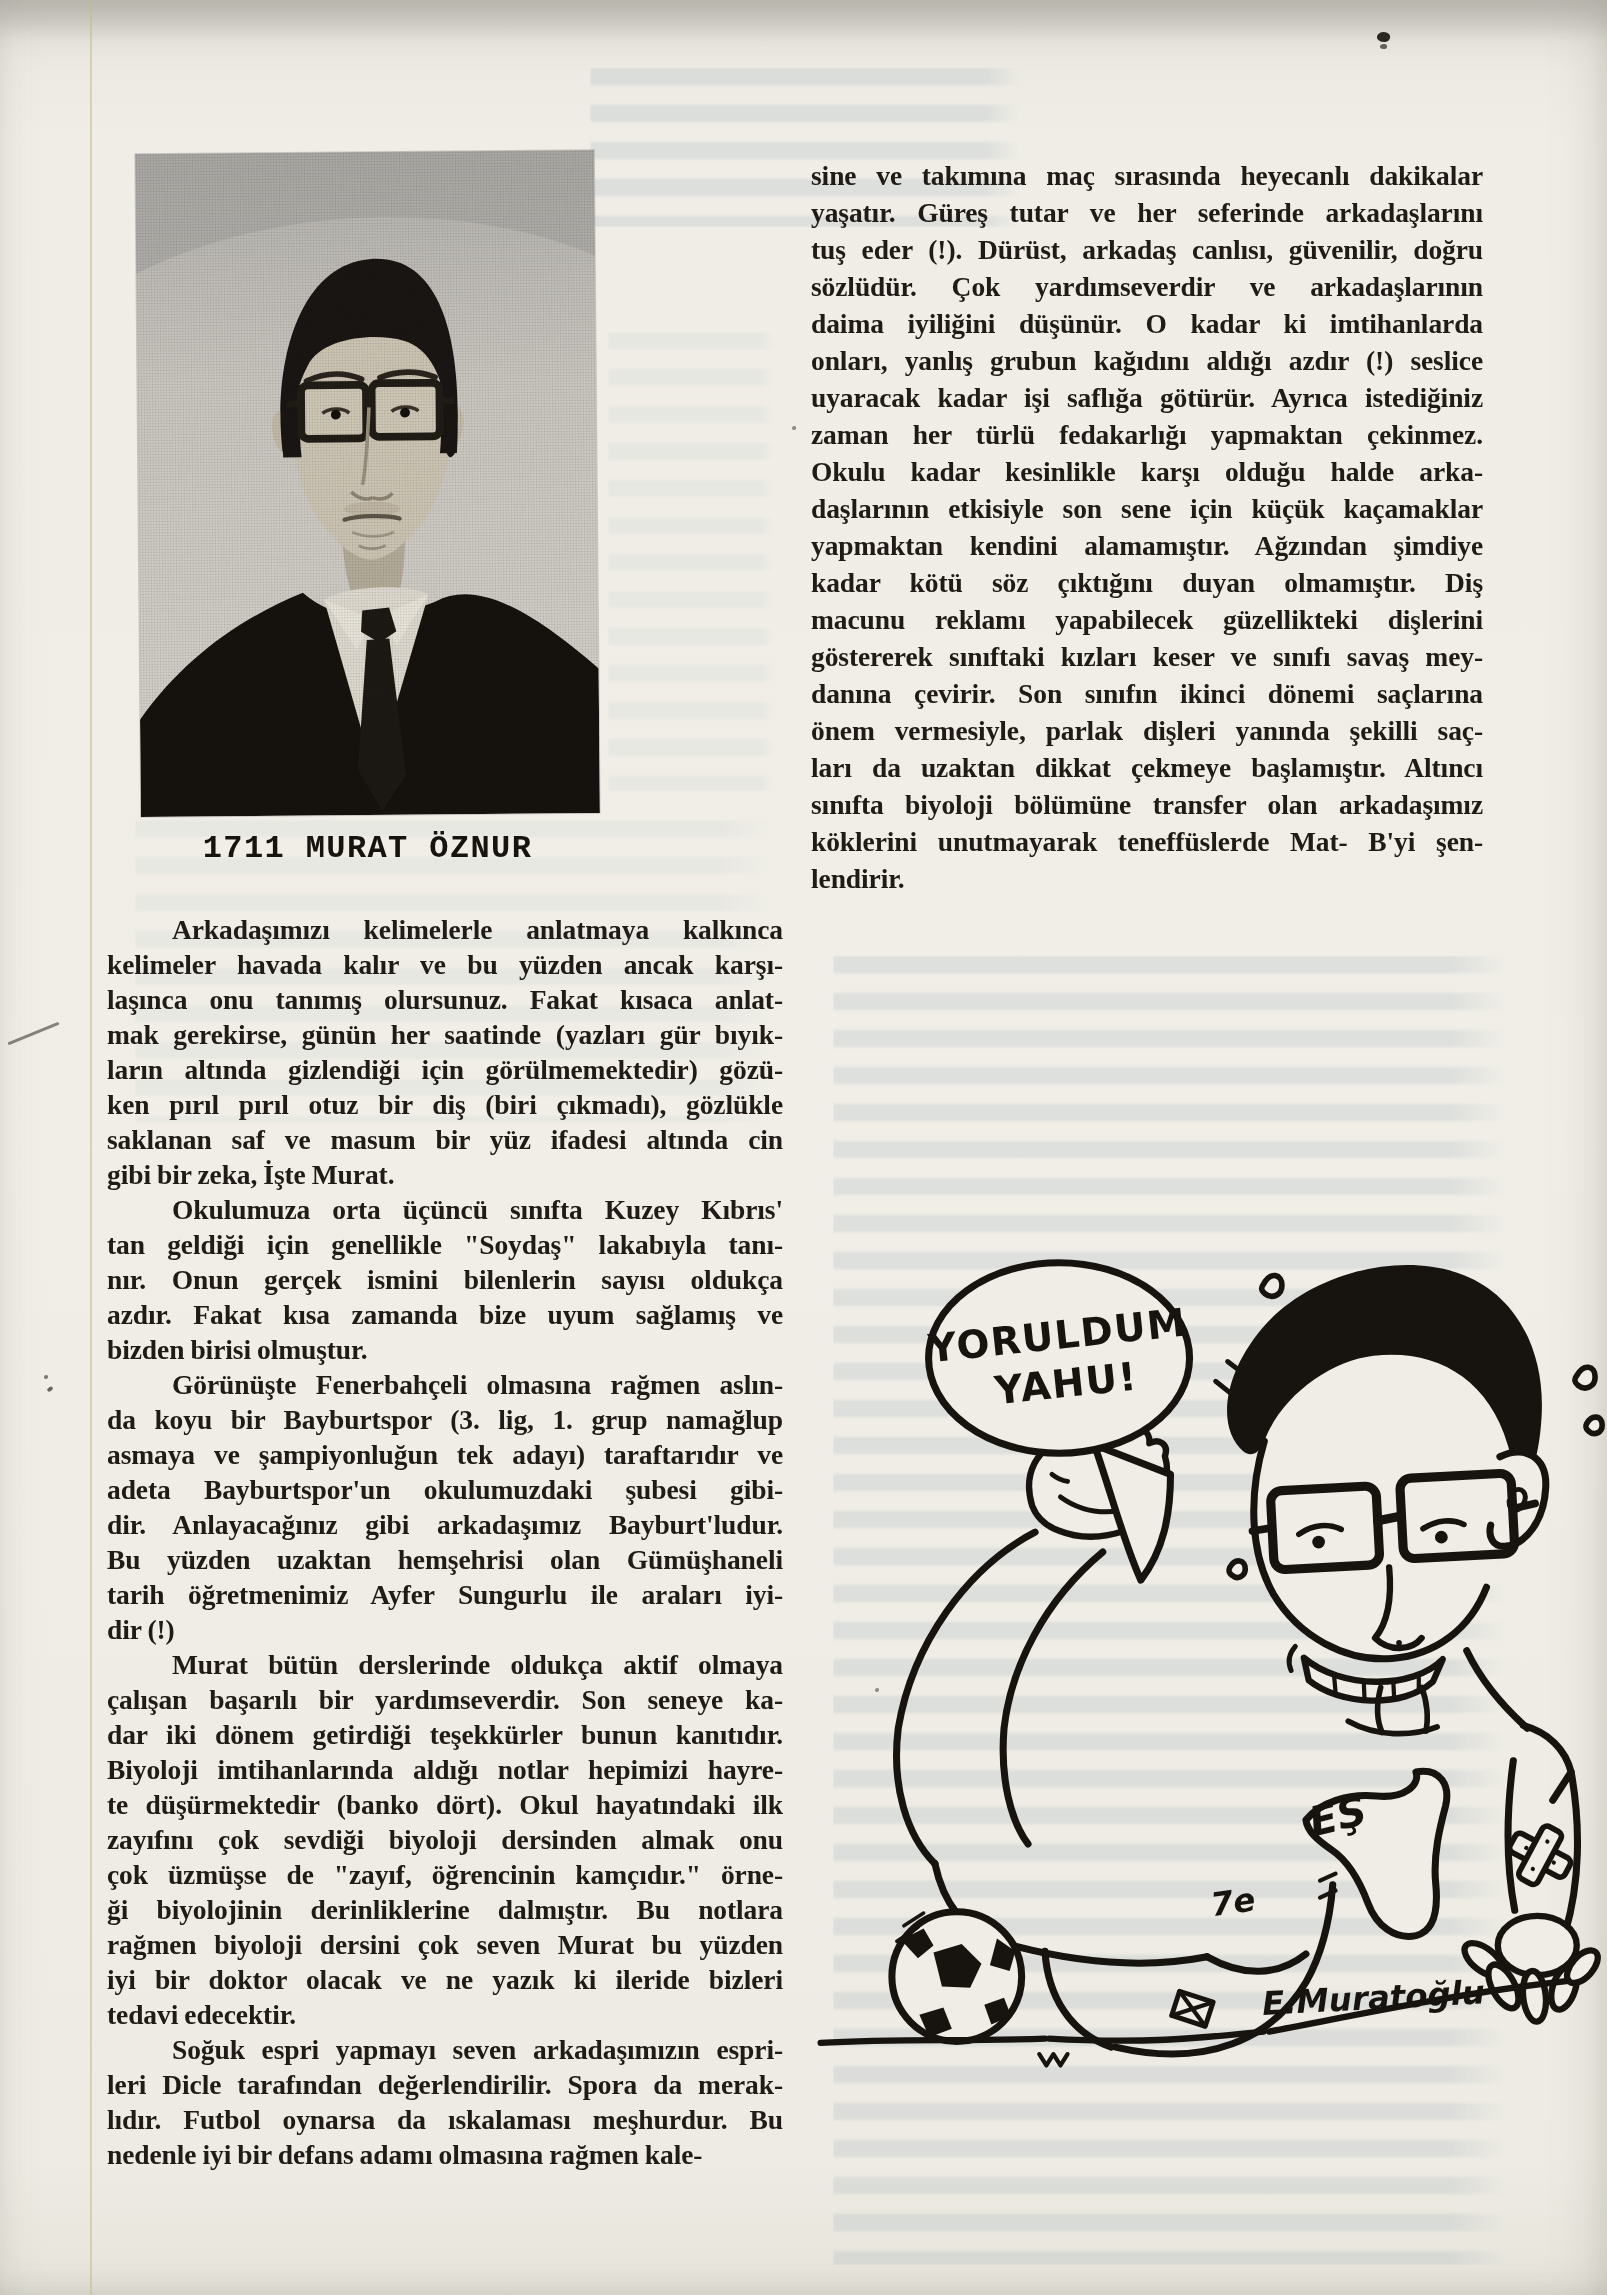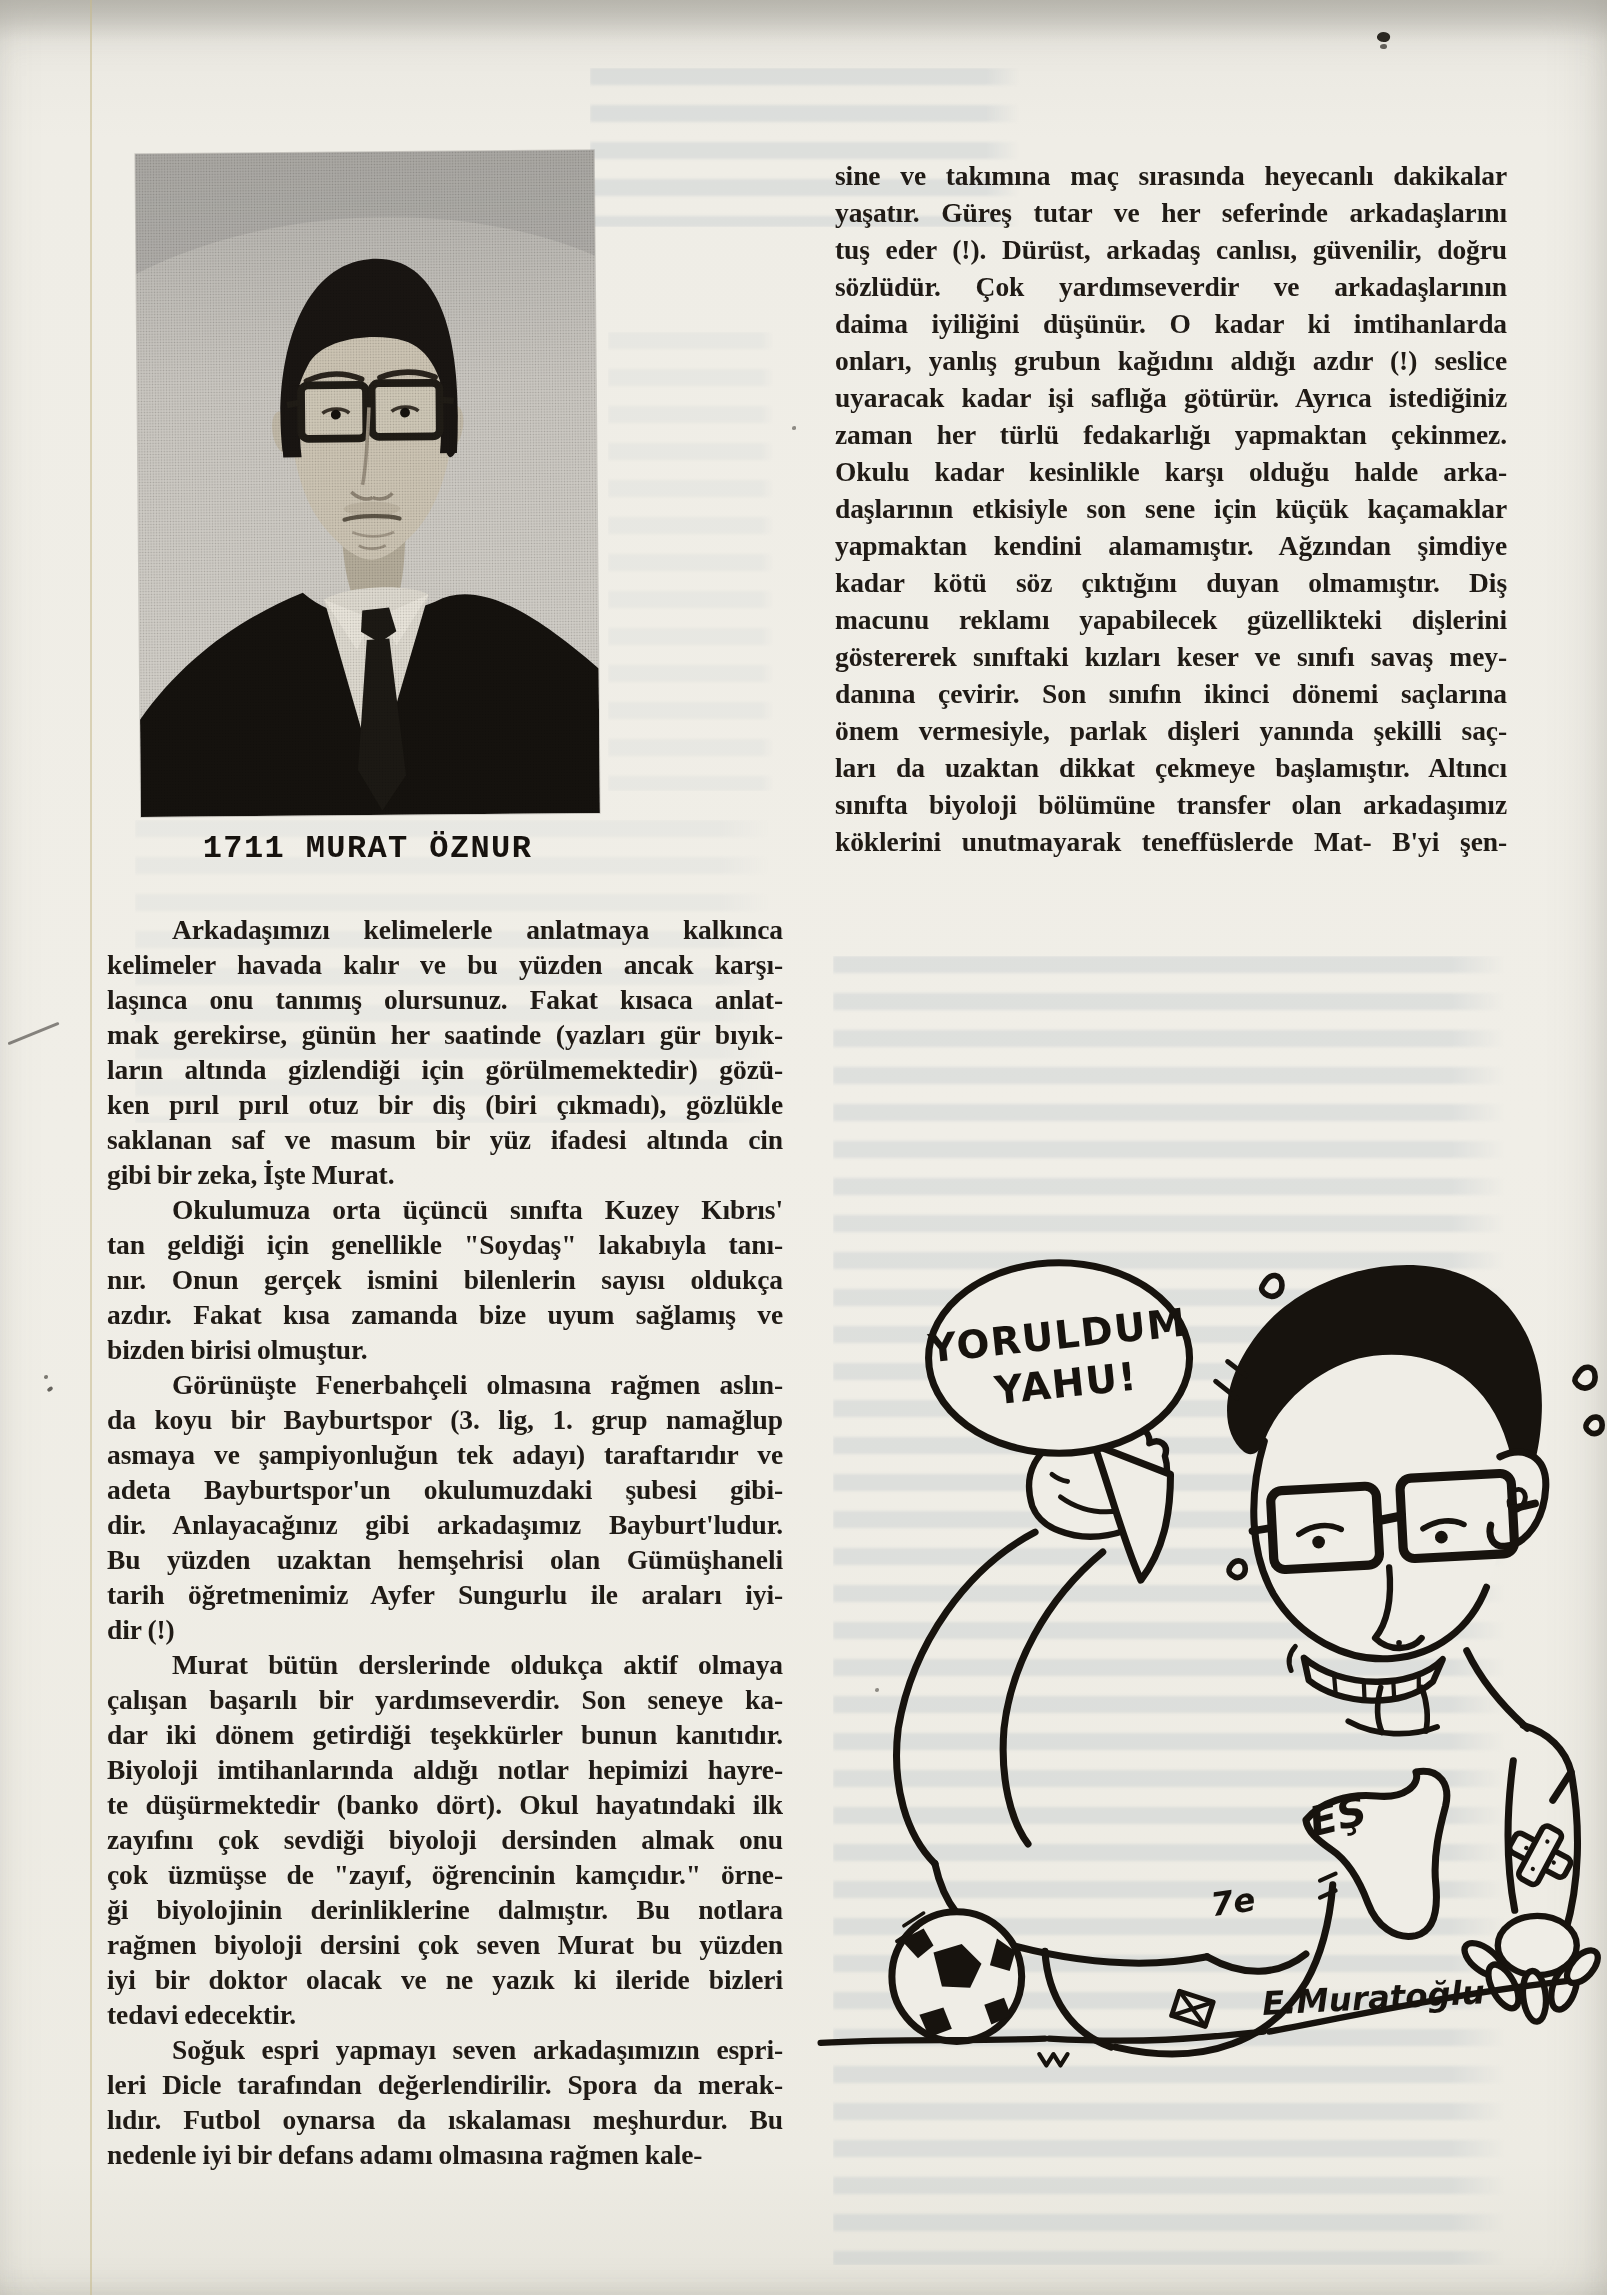--- a/index.html
+++ b/index.html
@@ -33,21 +33,21 @@
   .halftone{position:absolute;inset:0;
     background-image:radial-gradient(rgba(25,22,18,.20) 0.7px, transparent 1px);
     background-size:2.8px 2.8px;mix-blend-mode:multiply;pointer-events:none;}
   
   .caption{position:absolute;left:138px;top:830px;width:459px;
     text-align:center;font-weight:bold;font-size:32px;letter-spacing:1.4px;color:#17130f;font-family:Liberation Mono, monospace;}
   
   .col{position:absolute;font-size:27.5px;font-weight:bold;
     letter-spacing:-0.1px;word-spacing:-0.7px;color:#201b16;}
   .col-left{left:107px;top:912px;width:676px;line-height:35px;}
-  .col-right{left:835px;top:157px;width:672px;line-height:37px;}
+  .col-right{left:811px;top:157px;width:672px;line-height:37px;}
   .line{text-align:justify;text-align-last:justify;white-space:nowrap;}
   .line.last{text-align-last:left;}
   .line.indent{padding-left:65px;}
   
   .cartoon{position:absolute;left:812px;top:1164px;width:796px;height:924px;}
   .cartoon svg{display:block;width:100%;height:100%;}
   
   .speck{position:absolute;background:#2b2822;border-radius:60% 40% 55% 45%;}
   .scratch{position:absolute;background:rgba(45,42,38,.55);transform:rotate(-22deg);border-radius:1.4px;}
 </style>
@@ -185,20 +185,21 @@
         <div class="line">daşlarının etkisiyle son sene için küçük kaçamaklar</div>
         <div class="line">yapmaktan kendini alamamıştır. Ağzından şimdiye</div>
         <div class="line">kadar kötü söz çıktığını duyan olmamıştır. Diş</div>
         <div class="line">macunu reklamı yapabilecek güzellikteki dişlerini</div>
         <div class="line">göstererek sınıftaki kızları keser ve sınıfı savaş mey-</div>
         <div class="line">danına çevirir. Son sınıfın ikinci dönemi saçlarına</div>
         <div class="line">önem vermesiyle, parlak dişleri yanında şekilli saç-</div>
         <div class="line">ları da uzaktan dikkat çekmeye başlamıştır. Altıncı</div>
         <div class="line">sınıfta biyoloji bölümüne transfer olan arkadaşımız</div>
         <div class="line">köklerini unutmayarak teneffüslerde Mat- B'yi şen-</div>
+        <div class="line last">lendirir.</div>
       </div>
     </div>
 
   <div class="cartoon">
     <svg viewBox="0 0 1128 1310">
       <g stroke="#17130e" stroke-linecap="round" stroke-linejoin="round" fill="none">
 
         <path d="M316,522 C220,572 142,680 122,800 C112,882 134,952 174,992" stroke-width="10"></path>
         <path d="M412,550 C330,618 282,712 272,800 C266,872 282,932 306,964" stroke-width="10"></path>
 

